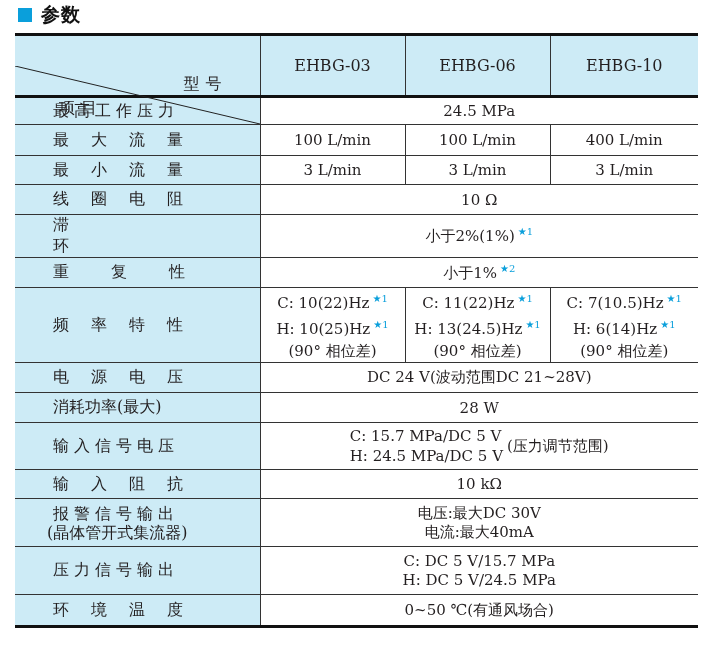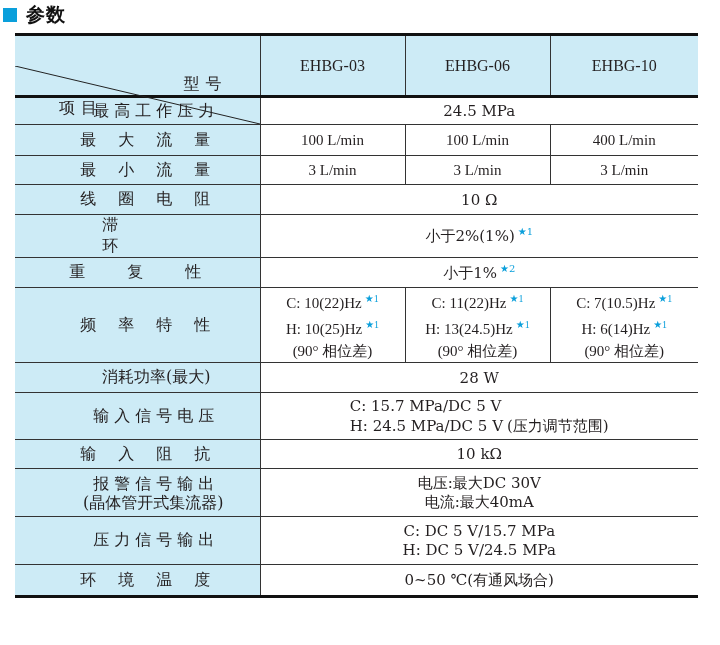--- a/index.html
+++ b/index.html
@@ -1,36 +1,36 @@
 <!DOCTYPE html>
 <html><head>
 <meta charset="utf-8">
 <style>
   html, body { margin: 0; padding: 0; background: #ffffff; }
   body { width: 720px; height: 645px; position: relative; overflow: hidden;
          font-family: "DejaVu Serif", "Liberation Serif", serif; color: #231f20; }
-  .title { position: absolute; left: 3px; top: 2px; height: 26px; display: flex; align-items: center; }
+  .title { position: absolute; left: 18px; top: 2px; height: 26px; display: flex; align-items: center; }
   .title .sq { width: 14px; height: 14px; background: #0a9fdb; margin-right: 9px; }
   .title .txt { font-family: "DejaVu Sans", sans-serif; font-weight: bold; font-size: 19px; color: #111; letter-spacing: 1px; }
 
   table.spec { position: absolute; left: 15px; top: 33px; width: 683px; border-collapse: collapse; table-layout: fixed; }
   table.spec td { padding: 0; text-align: center; vertical-align: middle; font-size: 15px;
                   border-top: 1.5px solid #333; border-bottom: 1.5px solid #333; }
-  table.spec td.lbl { background: #cdebf6; text-align: center; padding-left: 38px; font-size: 16px; border-right: 1.5px solid #333; }
-  table.spec td.cell { border-left: 1px solid #333; font-family: Liberation Serif, serif; }
+  table.spec td.lbl { background: #cdebf6; text-align: left; padding-left: 38px; font-size: 16px; border-right: 1.5px solid #333; }
+  table.spec td.cell { border-left: 1px solid #333; }
   table.spec td.cell:first-of-type { border-left: none; }
   table.spec tr.head td { background: #cdebf6; border-top: 3px solid #111; border-bottom: 3px solid #111; font-size: 16px; }
   table.spec tr.last td { border-bottom: 3px solid #111; }
   .hdr-diag { position: relative; height: 100%; }
   .hdr-diag svg { position: absolute; left: 0; top: 0; }
   .hdr-diag .xing { position: absolute; right: 32px; top: 8px; font-size: 16px; letter-spacing: 6px; }
   .hdr-diag .xiang { position: absolute; left: 36px; top: 32px; font-size: 16px; letter-spacing: 6px; margin-left: 8px; }
   .star { color: #0a9fdb; font-size: 10px; vertical-align: super; margin-left: 3px; }
   .freq { text-align: left; padding-left: 12px; line-height: 22px; font-size: 14px; }
-  .sig { display: inline-flex; align-items: flex-end; }
+  .sig { display: inline-flex; align-items: center; }
   .sig .lines { text-align: left; line-height: 20px; }
   .multi { line-height: 19px; }
 </style>
 </head>
 <body>
 
 <div class="title">
   <div class="sq"></div>
   <div class="txt">参数</div>
 </div>
@@ -110,20 +110,24 @@
       <div><span>H: 13(24.5)Hz</span><span class="star">★1</span></div>
       <div>(90° 相位差)</div>
     </td>
     <td class="cell freq">
       <div><span>C: 7(10.5)Hz</span><span class="star">★1</span></div>
       <div><span>H: 6(14)Hz</span><span class="star">★1</span></div>
       <div>(90° 相位差)</div>
     </td>
   </tr>
 
+  <tr style="height:30px">
+    <td class="lbl"><span style="letter-spacing:22px">电源电压</span></td>
+    <td colspan="3">DC 24 V(波动范围DC 21~28V)</td>
+  </tr>
 
   <tr style="height:30px">
     <td class="lbl"><span>消耗功率(最大)</span></td>
     <td colspan="3">28 W</td>
   </tr>
 
   <tr style="height:47px">
     <td class="lbl"><span style="letter-spacing:5px">输入信号电压</span></td>
     <td colspan="3">
       <span class="sig">

